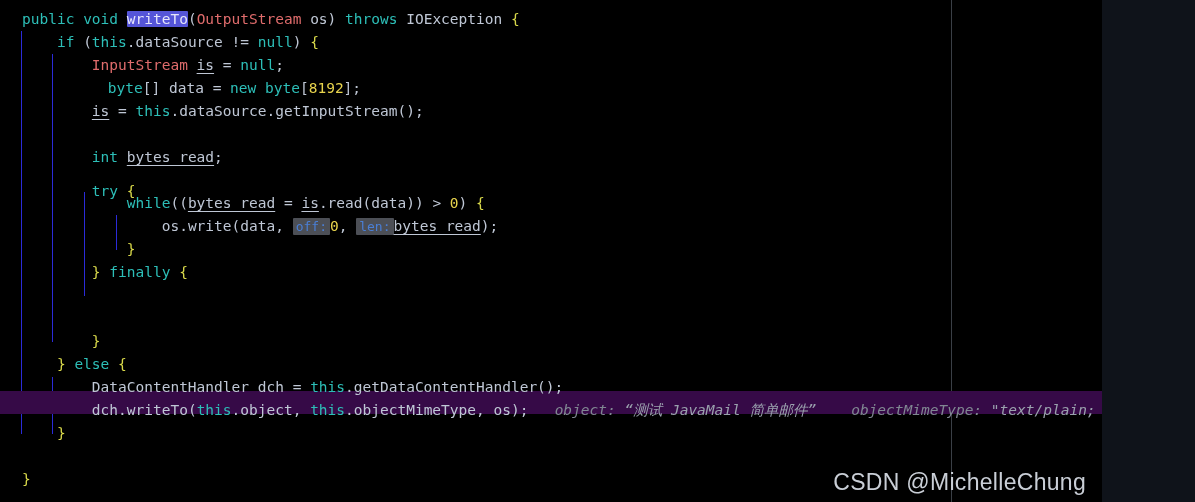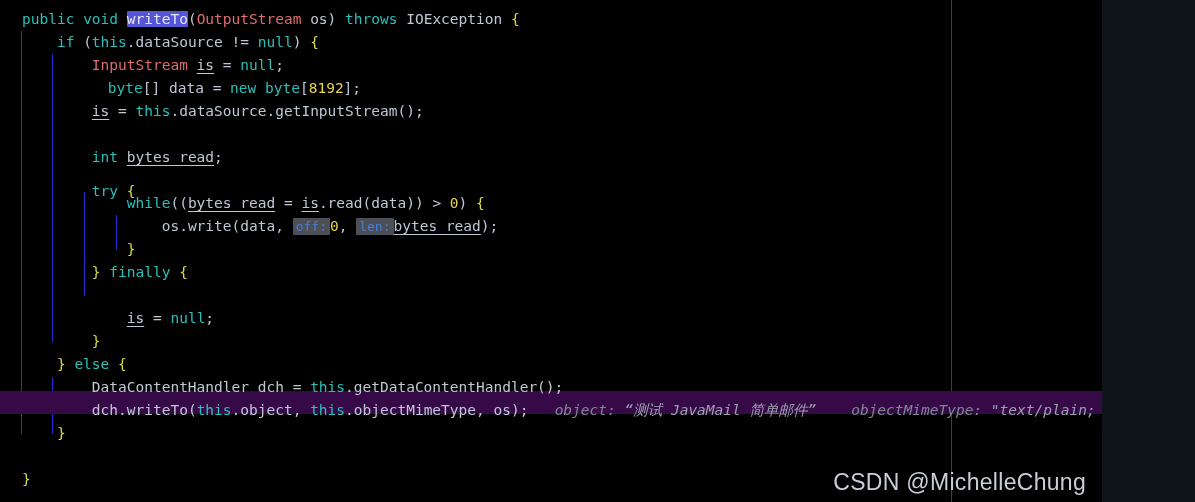--- a/index.html
+++ b/index.html
@@ -131,21 +131,20 @@
 
     <div class="line" style="top:192px;"><span class="txt"><span class="ind">            </span><span class="kw">while</span><span class="paren">((</span><span class="var">bytes_read</span> <span class="op">=</span> <span class="var">is</span><span class="op">.</span><span class="fn">read</span><span class="paren">(</span><span class="fn">data</span><span class="paren">))</span> <span class="op">&gt;</span> <span class="num">0</span><span class="paren">)</span> <span class="brc">{</span></span></div>
 
     <div class="line" style="top:215px;"><span class="txt"><span class="ind">                </span><span class="fn">os</span><span class="op">.</span><span class="fn">write</span><span class="paren">(</span><span class="fn">data</span><span class="op">,</span> <span class="hint">off:</span><span class="num">0</span><span class="op">,</span> <span class="hint">len:</span><span class="var">bytes_read</span><span class="paren">)</span><span class="op">;</span></span></div>
 
     <div class="line" style="top:238px;"><span class="txt"><span class="ind">            </span><span class="brc">}</span></span></div>
 
     <div class="line" style="top:261px;"><span class="txt"><span class="ind">        </span><span class="brc">}</span> <span class="kw">finally</span> <span class="brc">{</span></span></div>
 
 
-    <div class="line" style="top:307px;"><span class="txt"><span class="ind">            </span><span class="var">is</span> <span class="op">=</span> <span class="kw">null</span><span class="op">;</span></span></div>
 
     <div class="line" style="top:330px;"><span class="txt"><span class="ind">        </span><span class="brc">}</span></span></div>
 
     <div class="line" style="top:376px;"><span class="txt"><span class="ind">        </span><span class="fn">DataContentHandler</span> <span class="fn">dch</span> <span class="op">=</span> <span class="kw">this</span><span class="op">.</span><span class="fn">getDataContentHandler</span><span class="paren">()</span><span class="op">;</span></span></div>
 
     <div class="line" style="top:353px;"><span class="txt"><span class="ind">    </span><span class="brc">}</span> <span class="kw">else</span> <span class="brc">{</span></span></div>
 
     <div class="line" style="top:399px;"><span class="txt"><span class="ind">        </span><span class="fn">dch</span><span class="op">.</span><span class="fn">writeTo</span><span class="paren">(</span><span class="kw">this</span><span class="op">.</span><span class="fn">object</span><span class="op">,</span> <span class="kw">this</span><span class="op">.</span><span class="fn">objectMimeType</span><span class="op">,</span> <span class="fn">os</span><span class="paren">)</span><span class="op">;</span>   <span class="dbg"><span>object:</span> <span class="val">“测试 JavaMail 简单邮件”</span></span>    <span class="dbg"><span>objectMimeType:</span> <span class="val">"text/plain; charset=UTF-8"</span></span></span></div>
 
     <div class="line" style="top:422px;"><span class="txt"><span class="ind">    </span><span class="brc">}</span></span></div>

